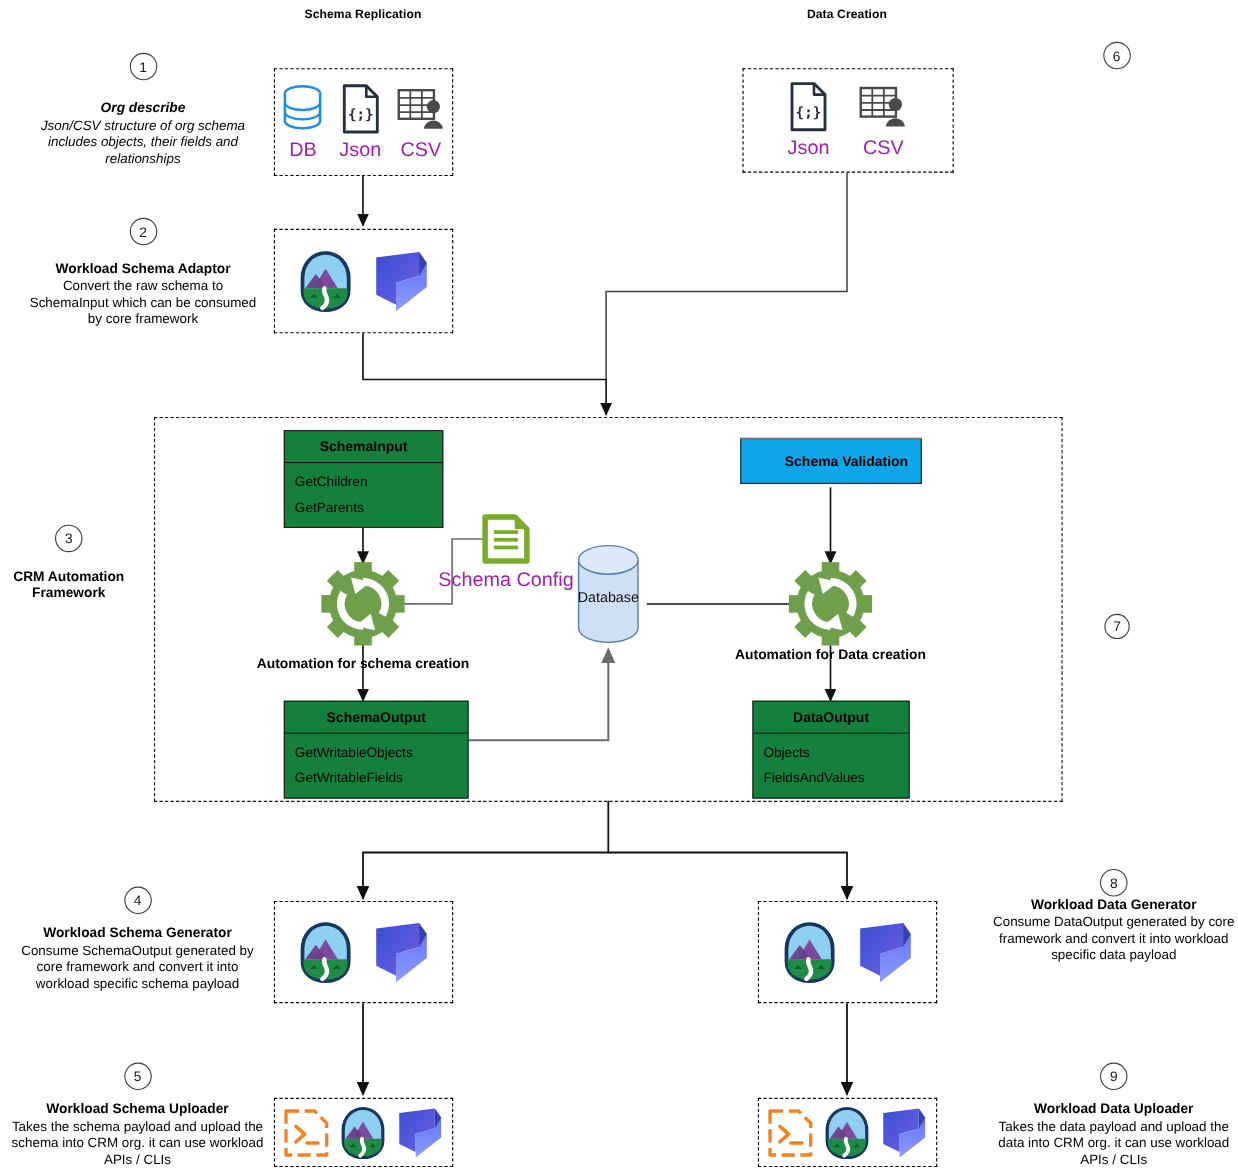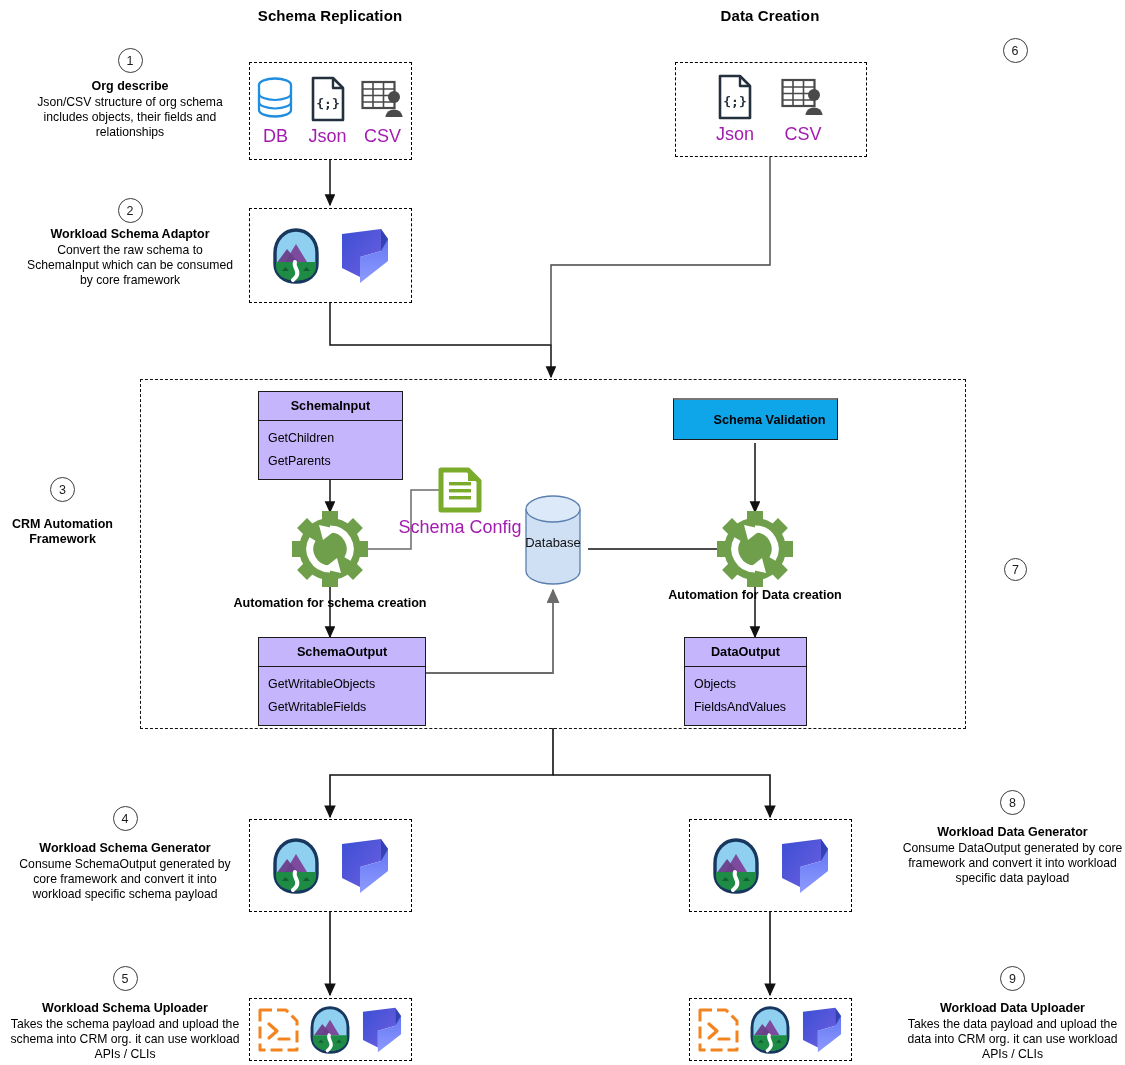--- a/index.html
+++ b/index.html
@@ -8,21 +8,21 @@
     font-family:"Liberation Sans","DejaVu Sans",sans-serif;
     color:#000000;
   }
   #stage{position:absolute;left:0;top:0;width:1125px;height:1065px;}
   svg#wires{position:absolute;left:0;top:0;width:1125px;height:1065px;pointer-events:none;}
 
   .abs{position:absolute;box-sizing:border-box;}
 
   
   .col-title{
-    font-size:15px;font-weight:bold;text-align:center;letter-spacing:.1px;
+    font-size:11px;font-weight:bold;text-align:center;letter-spacing:.1px;
   }
 
   
   .dashed-box{
     border:1.6px dashed #000;background:#fff;
     display:flex;align-items:center;justify-content:center;
   }
 
   
   .step-circle{
@@ -30,21 +30,21 @@
     display:flex;align-items:center;justify-content:center;
     font-size:12.5px;color:#1a1a1a;background:#fff;
   }
 
   
   .annot{width:220px;text-align:center;}
   .annot .ttl{font-size:12.5px;font-weight:bold;line-height:15px;margin-bottom:1px;}
   .annot .dsc{font-size:12.2px;line-height:15.2px;}
 
   
-  .uml{border:1.1px solid #1b1b1b;background:#c4b5fd;}
+  .uml{border:1.1px solid #1b1b1b;background:#15803d;}
   .uml .hd{
     font-size:12.7px;font-weight:bold;text-align:center;
     padding:7px 4px 7px;border-bottom:1.1px solid #1b1b1b;
   }
   .uml .rowlist{padding:6px 0 6px 0;}
   .uml .r{font-size:12.4px;padding:4px 0 4px 9px;line-height:15px;}
 
   .plainbox{
     border:1.1px solid #1b1b1b;border-top:2.6px solid #767676;background:#0ea5e9;
     display:flex;align-items:center;justify-content:center;
@@ -100,21 +100,21 @@
     <path d="M330,912 L330,995" stroke="#111" stroke-width="1.6" fill="none" marker-end="url(#ah)"></path>
 
     <path d="M770,912 L770,995" stroke="#111" stroke-width="1.6" fill="none" marker-end="url(#ah)"></path>
   </svg>
 
   <div class="abs col-title" style="left:230px;top:7px;width:200px;">Schema Replication</div>
   <div class="abs col-title" style="left:670px;top:7px;width:200px;">Data Creation</div>
 
   <div class="abs" style="left:20px;top:48px;width:220px;display:flex;flex-direction:column;align-items:center;">
     <div class="step-circle">1</div>
-    <div class="annot" style="margin-top:6px;">
+    <div class="annot" style="margin-top:18px;font-style:italic;">
       <div class="ttl">Org describe</div>
       <div class="dsc">Json/CSV structure of org schema includes objects, their fields and relationships</div>
     </div>
   </div>
 
   <div class="abs dashed-box" style="left:249px;top:62px;width:163px;height:98px;">
     <div class="icon-row" style="gap:13px;">
 
       <div class="icon-cell">
         <svg width="40" height="47" viewBox="0 0 40 47">
@@ -177,21 +177,21 @@
           <circle cx="34" cy="21" r="6" fill="#4a4a4a"></circle>
           <path d="M25.5,40 A8.8,8.8 0 0 1 42.5,40 L42.5,41 L25.5,41 Z" fill="#4a4a4a"></path>
         </svg>
         <div class="icon-caption" style="margin-top:3px;">CSV</div>
       </div>
     </div>
   </div>
 
   <div class="abs" style="left:20px;top:198px;width:220px;display:flex;flex-direction:column;align-items:center;">
     <div class="step-circle">2</div>
-    <div class="annot" style="margin-top:4px;">
+    <div class="annot" style="margin-top:14px;">
       <div class="ttl">Workload  Schema Adaptor</div>
       <div class="dsc">Convert the raw schema to SchemaInput which can be consumed by core framework</div>
     </div>
   </div>
 
   <div class="abs dashed-box" style="left:249px;top:208px;width:163px;height:95px;">
     <div class="icon-row" style="gap:12px;">
       <svg width="56" height="60" viewBox="0 0 56 60">
         <path d="M28,4 C40,4 49,14 49,27 L49,38 C49,49 40,56 28,56 C16,56 7,49 7,38 L7,27 C7,14 16,4 28,4 Z" fill="#8fd0f0" stroke="#17375e" stroke-width="3.4"></path>
         <path d="M28,18 L39,36 L17,36 Z" fill="#7e4a9e"></path>
@@ -303,21 +303,21 @@
   <div class="abs caption-bold" style="left:655px;top:588px;width:200px;">Automation for Data creation</div>
 
   <div class="abs uml" style="left:258px;top:637px;width:168px;">
     <div class="hd">SchemaOutput</div>
     <div class="rowlist">
       <div class="r">GetWritableObjects</div>
       <div class="r">GetWritableFields</div>
     </div>
   </div>
 
-  <div class="abs uml" style="left:684px;top:637px;width:123px;">
+  <div class="abs uml" style="left:684px;top:637px;width:143px;">
     <div class="hd">DataOutput</div>
     <div class="rowlist">
       <div class="r">Objects</div>
       <div class="r">FieldsAndValues</div>
     </div>
   </div>
 
   <div class="abs" style="left:10px;top:806px;width:230px;display:flex;flex-direction:column;align-items:center;">
     <div class="step-circle">4</div>
     <div class="annot" style="margin-top:10px;width:230px;">
@@ -340,21 +340,21 @@
       <svg width="58" height="58" viewBox="0 0 58 58">
         <path d="M6,7 L45,2 L45,24 L24,30 L24,50 L6,41 Z" fill="url(#dyn1)"></path>
         <path d="M45,2 L52,12 L52,34 L24,56 L24,30 L45,24 Z" fill="url(#dyn2)"></path>
         <path d="M45,2 L52,12 L45,24 Z" fill="#2c3aa8" opacity="0.85"></path>
       </svg>
     </div>
   </div>
 
   <div class="abs" style="left:900px;top:790px;width:225px;display:flex;flex-direction:column;align-items:center;">
     <div class="step-circle">8</div>
-    <div class="annot" style="margin-top:10px;width:225px;">
+    <div class="annot" style="width:225px;">
       <div class="ttl">Workload Data Generator</div>
       <div class="dsc">Consume DataOutput generated by core framework and convert it into workload specific data payload</div>
     </div>
   </div>
 
   <div class="abs dashed-box" style="left:689px;top:819px;width:163px;height:93px;">
     <div class="icon-row" style="gap:12px;">
       <svg width="56" height="60" viewBox="0 0 56 60">
         <path d="M28,4 C40,4 49,14 49,27 L49,38 C49,49 40,56 28,56 C16,56 7,49 7,38 L7,27 C7,14 16,4 28,4 Z" fill="#8fd0f0" stroke="#17375e" stroke-width="3.4"></path>
         <path d="M28,18 L39,36 L17,36 Z" fill="#7e4a9e"></path>

